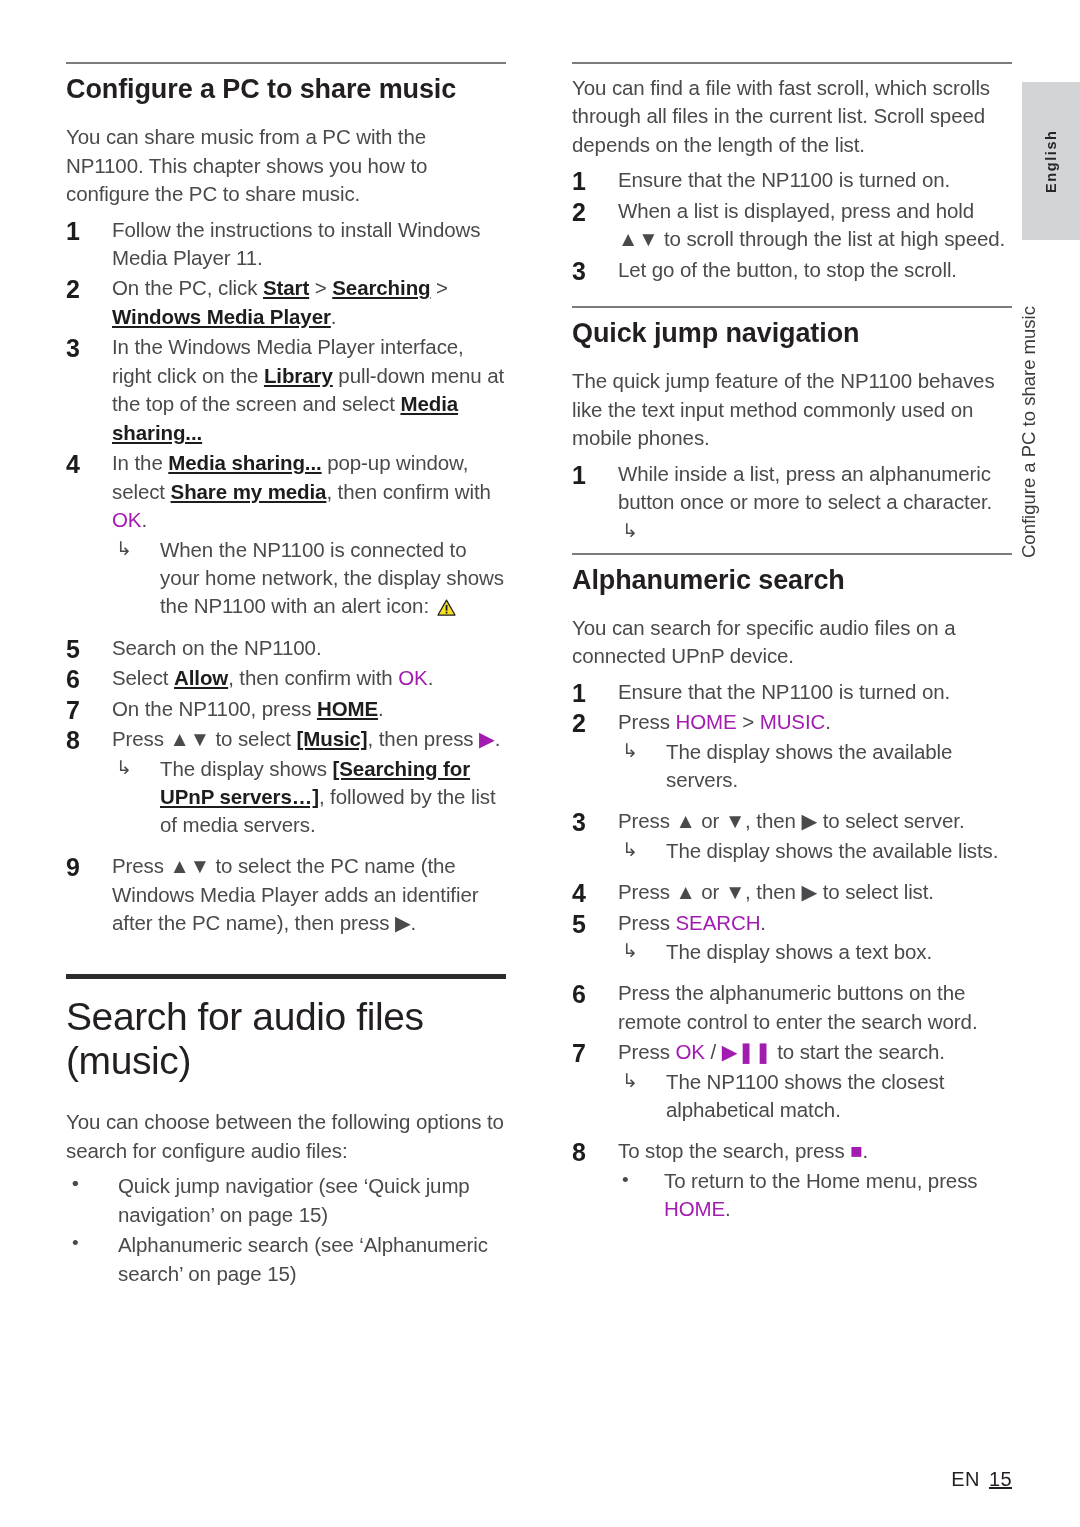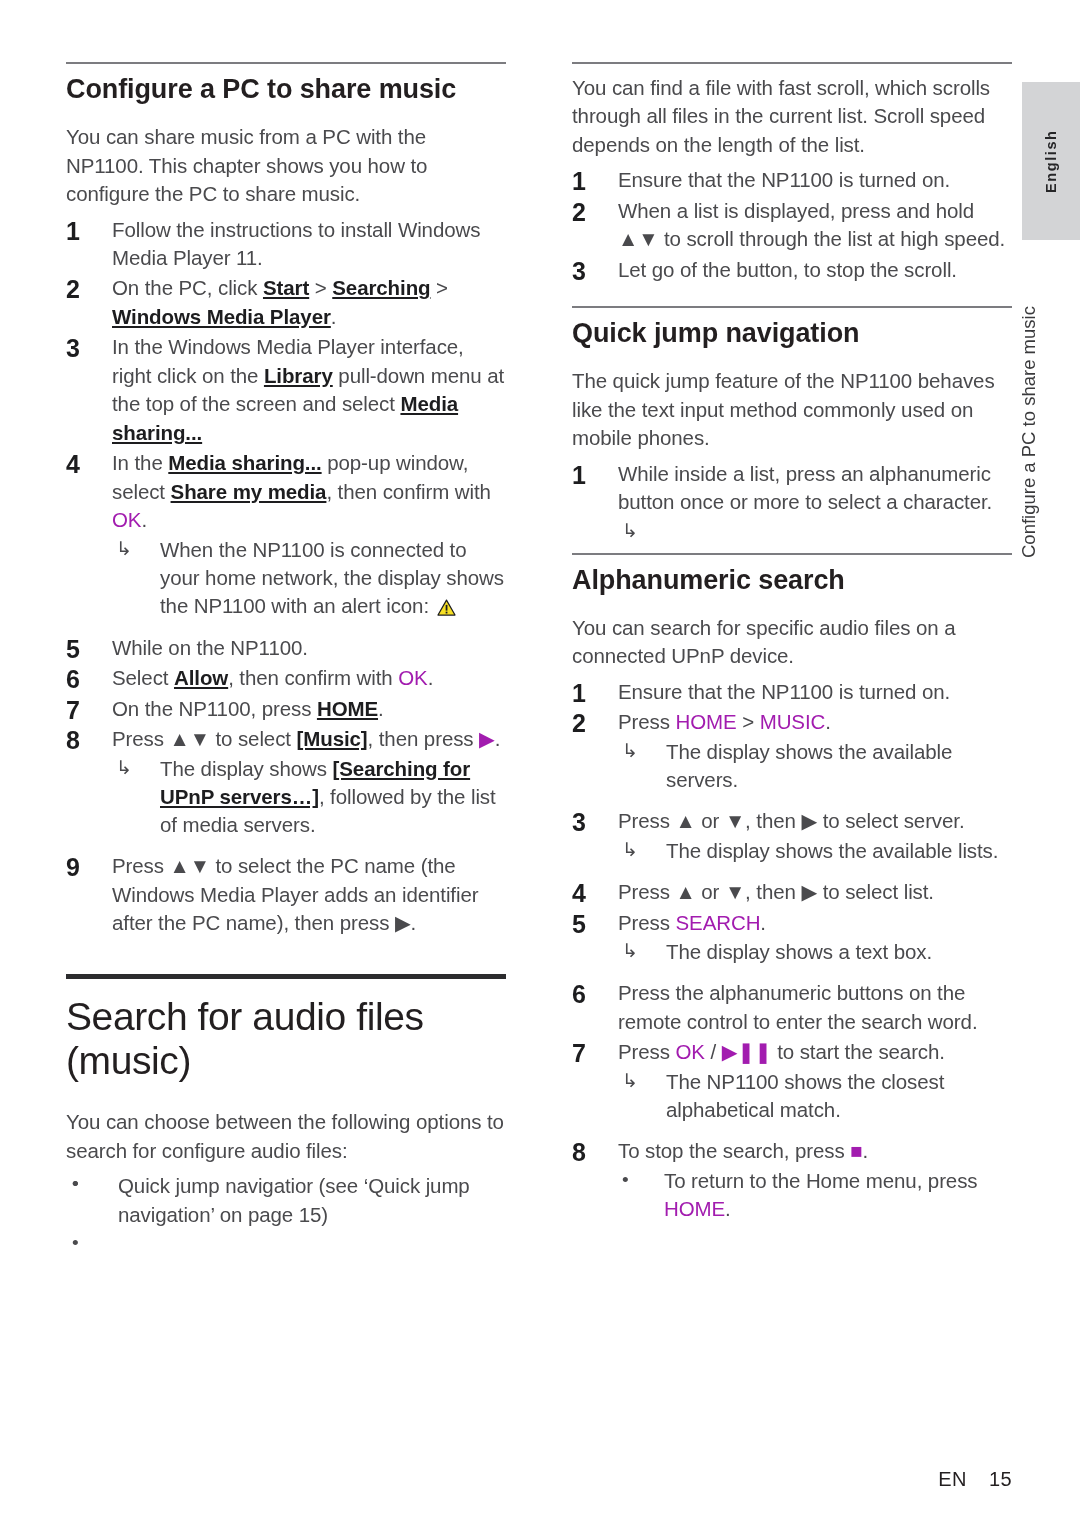--- a/index.html
+++ b/index.html
@@ -151,21 +151,21 @@
   }
 
   
   .footer {
     position: absolute;
     right: 68px; bottom: 36px;
     font-size: 20px;
     color: #231f20;
     letter-spacing: 0.4px;
   }
-  .footer .pg { margin-left: 22px; }
+  .footer .pg { margin-left: 9px; text-decoration: underline; }
 
   .spacer-lg { height: 34px; }
   .spacer-md { height: 20px; }
 </style>
 </head>
 <body>
 
 <div class="page">
 
   <div class="side-tab">
@@ -209,21 +209,21 @@
               <polygon points="10,1.2 19,17 1,17" fill="#f7e024" stroke="#1d1d1f" stroke-width="1.3" stroke-linejoin="round"></polygon>
               <rect x="9.1" y="6.2" width="1.9" height="6.1" fill="#1d1d1f"></rect>
               <rect x="9.1" y="13.4" width="1.9" height="1.9" fill="#1d1d1f"></rect>
             </svg>
           </span>
         </div>
       </li>
 
       <li class="step gap">
         <span class="num">5</span>
-        <span>While on the NP1100.</span>
+        <span>Search on the NP1100.</span>
       </li>
 
       <li class="step">
         <span class="num">6</span>
         <span>Select </span><span class="b">Allow</span><span>, then confirm with </span><span class="kcap">OK</span><span>.</span>
       </li>
 
       <li class="step">
         <span class="num">7</span>
         <span>On the NP1100, press </span><span class="b">HOME</span><span>.</span>
@@ -255,20 +255,21 @@
     <ul class="bullets">
       <li class="bullet">
         <span class="dot">•</span>
       </li>
       <li class="bullet">
         <span class="dot">•</span>
         <span>Quick jump navigatior (see ‘Quick jump navigation’ on page 15)</span>
       </li>
       <li class="bullet">
         <span class="dot">•</span>
+        <span>Alphanumeric search (see ‘Alphanumeric search’ on page 15)</span>
       </li>
     </ul>
   </div>
 
   <div class="col col-right">
 
     <div class="rule-thin"></div>
 
     <p class="intro">You can find a file with fast scroll, which scrolls through all files in the current list. Scroll speed depends on the length of the list.</p>
 

